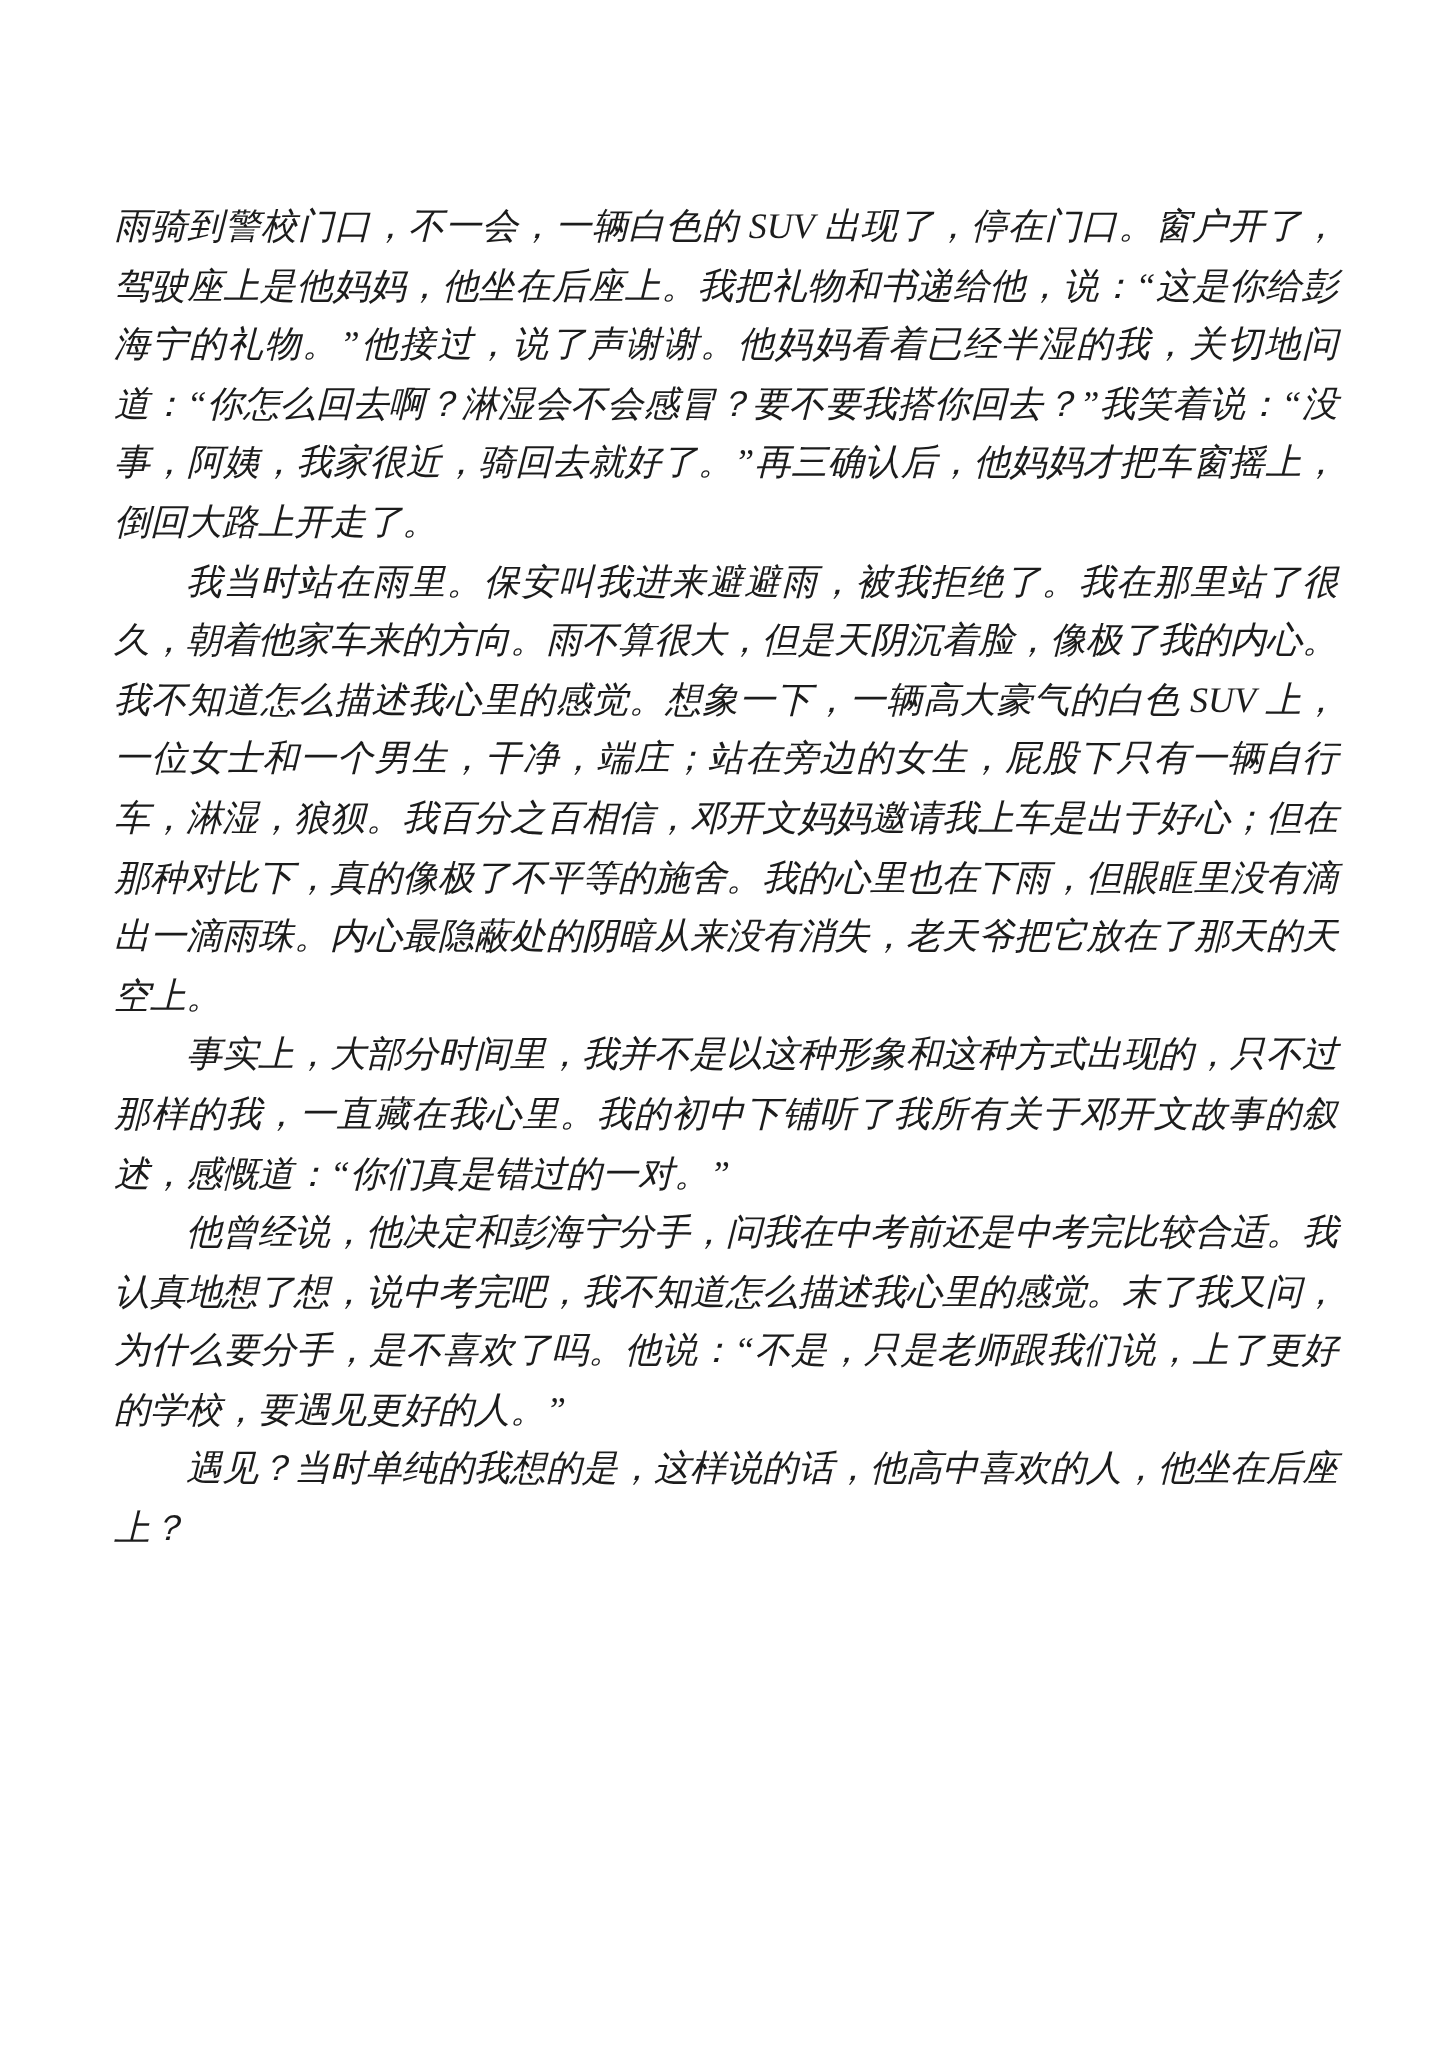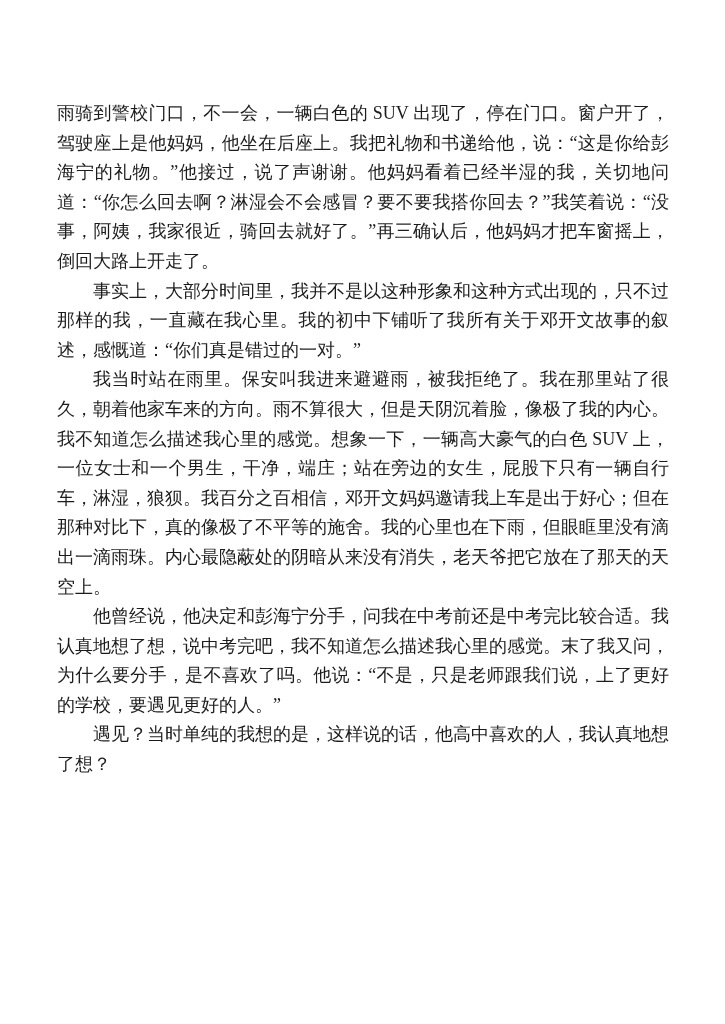--- a/index.html
+++ b/index.html
@@ -15,20 +15,21 @@
     background: #ffffff;
     padding: 99px 56px 0 57px;
     overflow: hidden;
     color: #1c1c1c;
     font-family: "Liberation Serif", "DejaVu Serif", serif;
     font-size: 18px;
     line-height: 29.6px;
     text-align: justify;
     text-justify: inter-character;
     line-break: strict;
+    font-style: italic;
   }
   .para {
     margin: 0;
     padding: 0;
   }
   .para.indent {
     text-indent: 2em;
   }
   .section-heading {
     margin: 5px 0 10px 0;
@@ -38,18 +39,18 @@
     font-weight: bold;
     font-size: 18.5px;
     line-height: 29.6px;
   }
 </style>
 </head>
 <body>
 
 <div class="page">
   <p class="para no-indent">雨骑到警校门口，不一会，一辆白色的 SUV 出现了，停在门口。窗户开了，驾驶座上是他妈妈，他坐在后座上。我把礼物和书递给他，说：“这是你给彭海宁的礼物。”他接过，说了声谢谢。他妈妈看着已经半湿的我，关切地问道：“你怎么回去啊？淋湿会不会感冒？要不要我搭你回去？”我笑着说：“没事，阿姨，我家很近，骑回去就好了。”再三确认后，他妈妈才把车窗摇上，倒回大路上开走了。</p>
+  <p class="para indent">我当时站在雨里。保安叫我进来避避雨，被我拒绝了。我在那里站了很久，朝着他家车来的方向。雨不算很大，但是天阴沉着脸，像极了我的内心。我不知道怎么描述我心里的感觉。想象一下，一辆高大豪气的白色 SUV 上，一位女士和一个男生，干净，端庄；站在旁边的女生，屁股下只有一辆自行车，淋湿，狼狈。我百分之百相信，邓开文妈妈邀请我上车是出于好心；但在那种对比下，真的像极了不平等的施舍。我的心里也在下雨，但眼眶里没有滴出一滴雨珠。内心最隐蔽处的阴暗从来没有消失，老天爷把它放在了那天的天空上。</p>
   <p class="para indent">事实上，大部分时间里，我并不是以这种形象和这种方式出现的，只不过那样的我，一直藏在我心里。我的初中下铺听了我所有关于邓开文故事的叙述，感慨道：“你们真是错过的一对。”</p>
-  <p class="para indent">我当时站在雨里。保安叫我进来避避雨，被我拒绝了。我在那里站了很久，朝着他家车来的方向。雨不算很大，但是天阴沉着脸，像极了我的内心。我不知道怎么描述我心里的感觉。想象一下，一辆高大豪气的白色 SUV 上，一位女士和一个男生，干净，端庄；站在旁边的女生，屁股下只有一辆自行车，淋湿，狼狈。我百分之百相信，邓开文妈妈邀请我上车是出于好心；但在那种对比下，真的像极了不平等的施舍。我的心里也在下雨，但眼眶里没有滴出一滴雨珠。内心最隐蔽处的阴暗从来没有消失，老天爷把它放在了那天的天空上。</p>
   <p class="para indent">他曾经说，他决定和彭海宁分手，问我在中考前还是中考完比较合适。我认真地想了想，说中考完吧，我不知道怎么描述我心里的感觉。末了我又问，为什么要分手，是不喜欢了吗。他说：“不是，只是老师跟我们说，上了更好的学校，要遇见更好的人。”</p>
-  <p class="para indent">遇见？当时单纯的我想的是，这样说的话，他高中喜欢的人，我认真地想了想？</p>
+  <p class="para indent">遇见？当时单纯的我想的是，这样说的话，他高中喜欢的人，他坐在后座上？</p>
   <h3 class="section-heading">(四)</h3>
 </div>
 
 </body></html>

